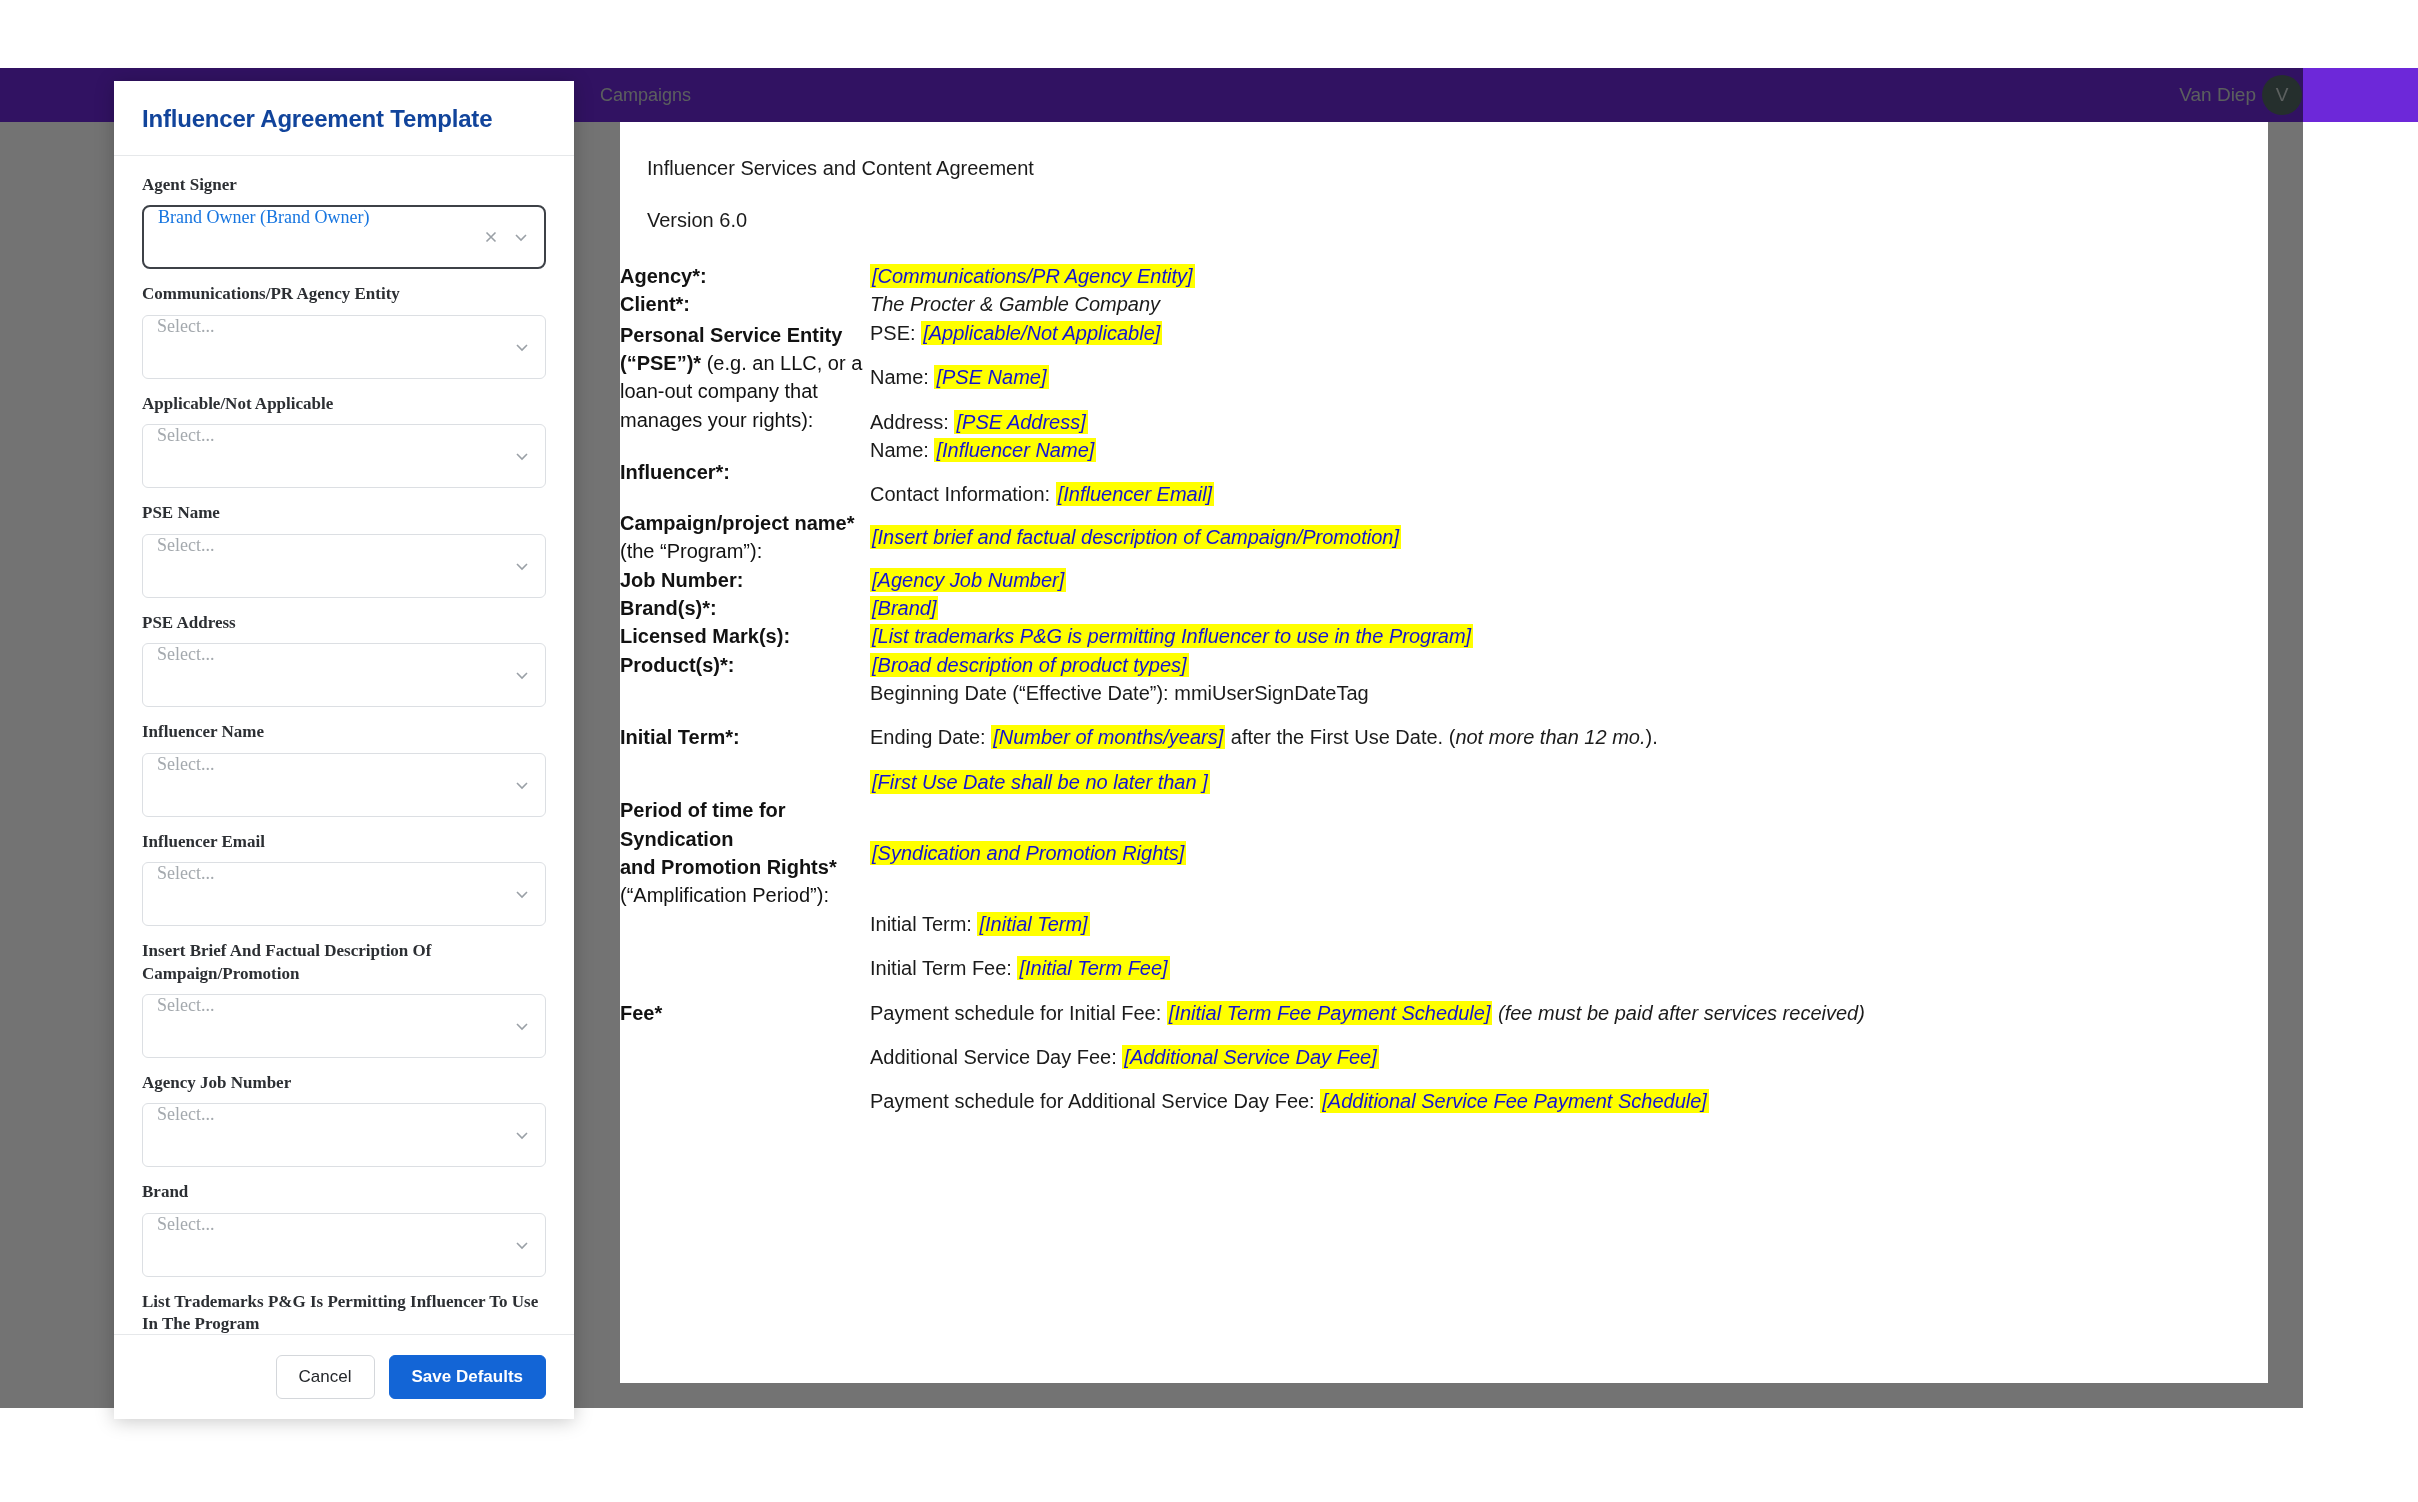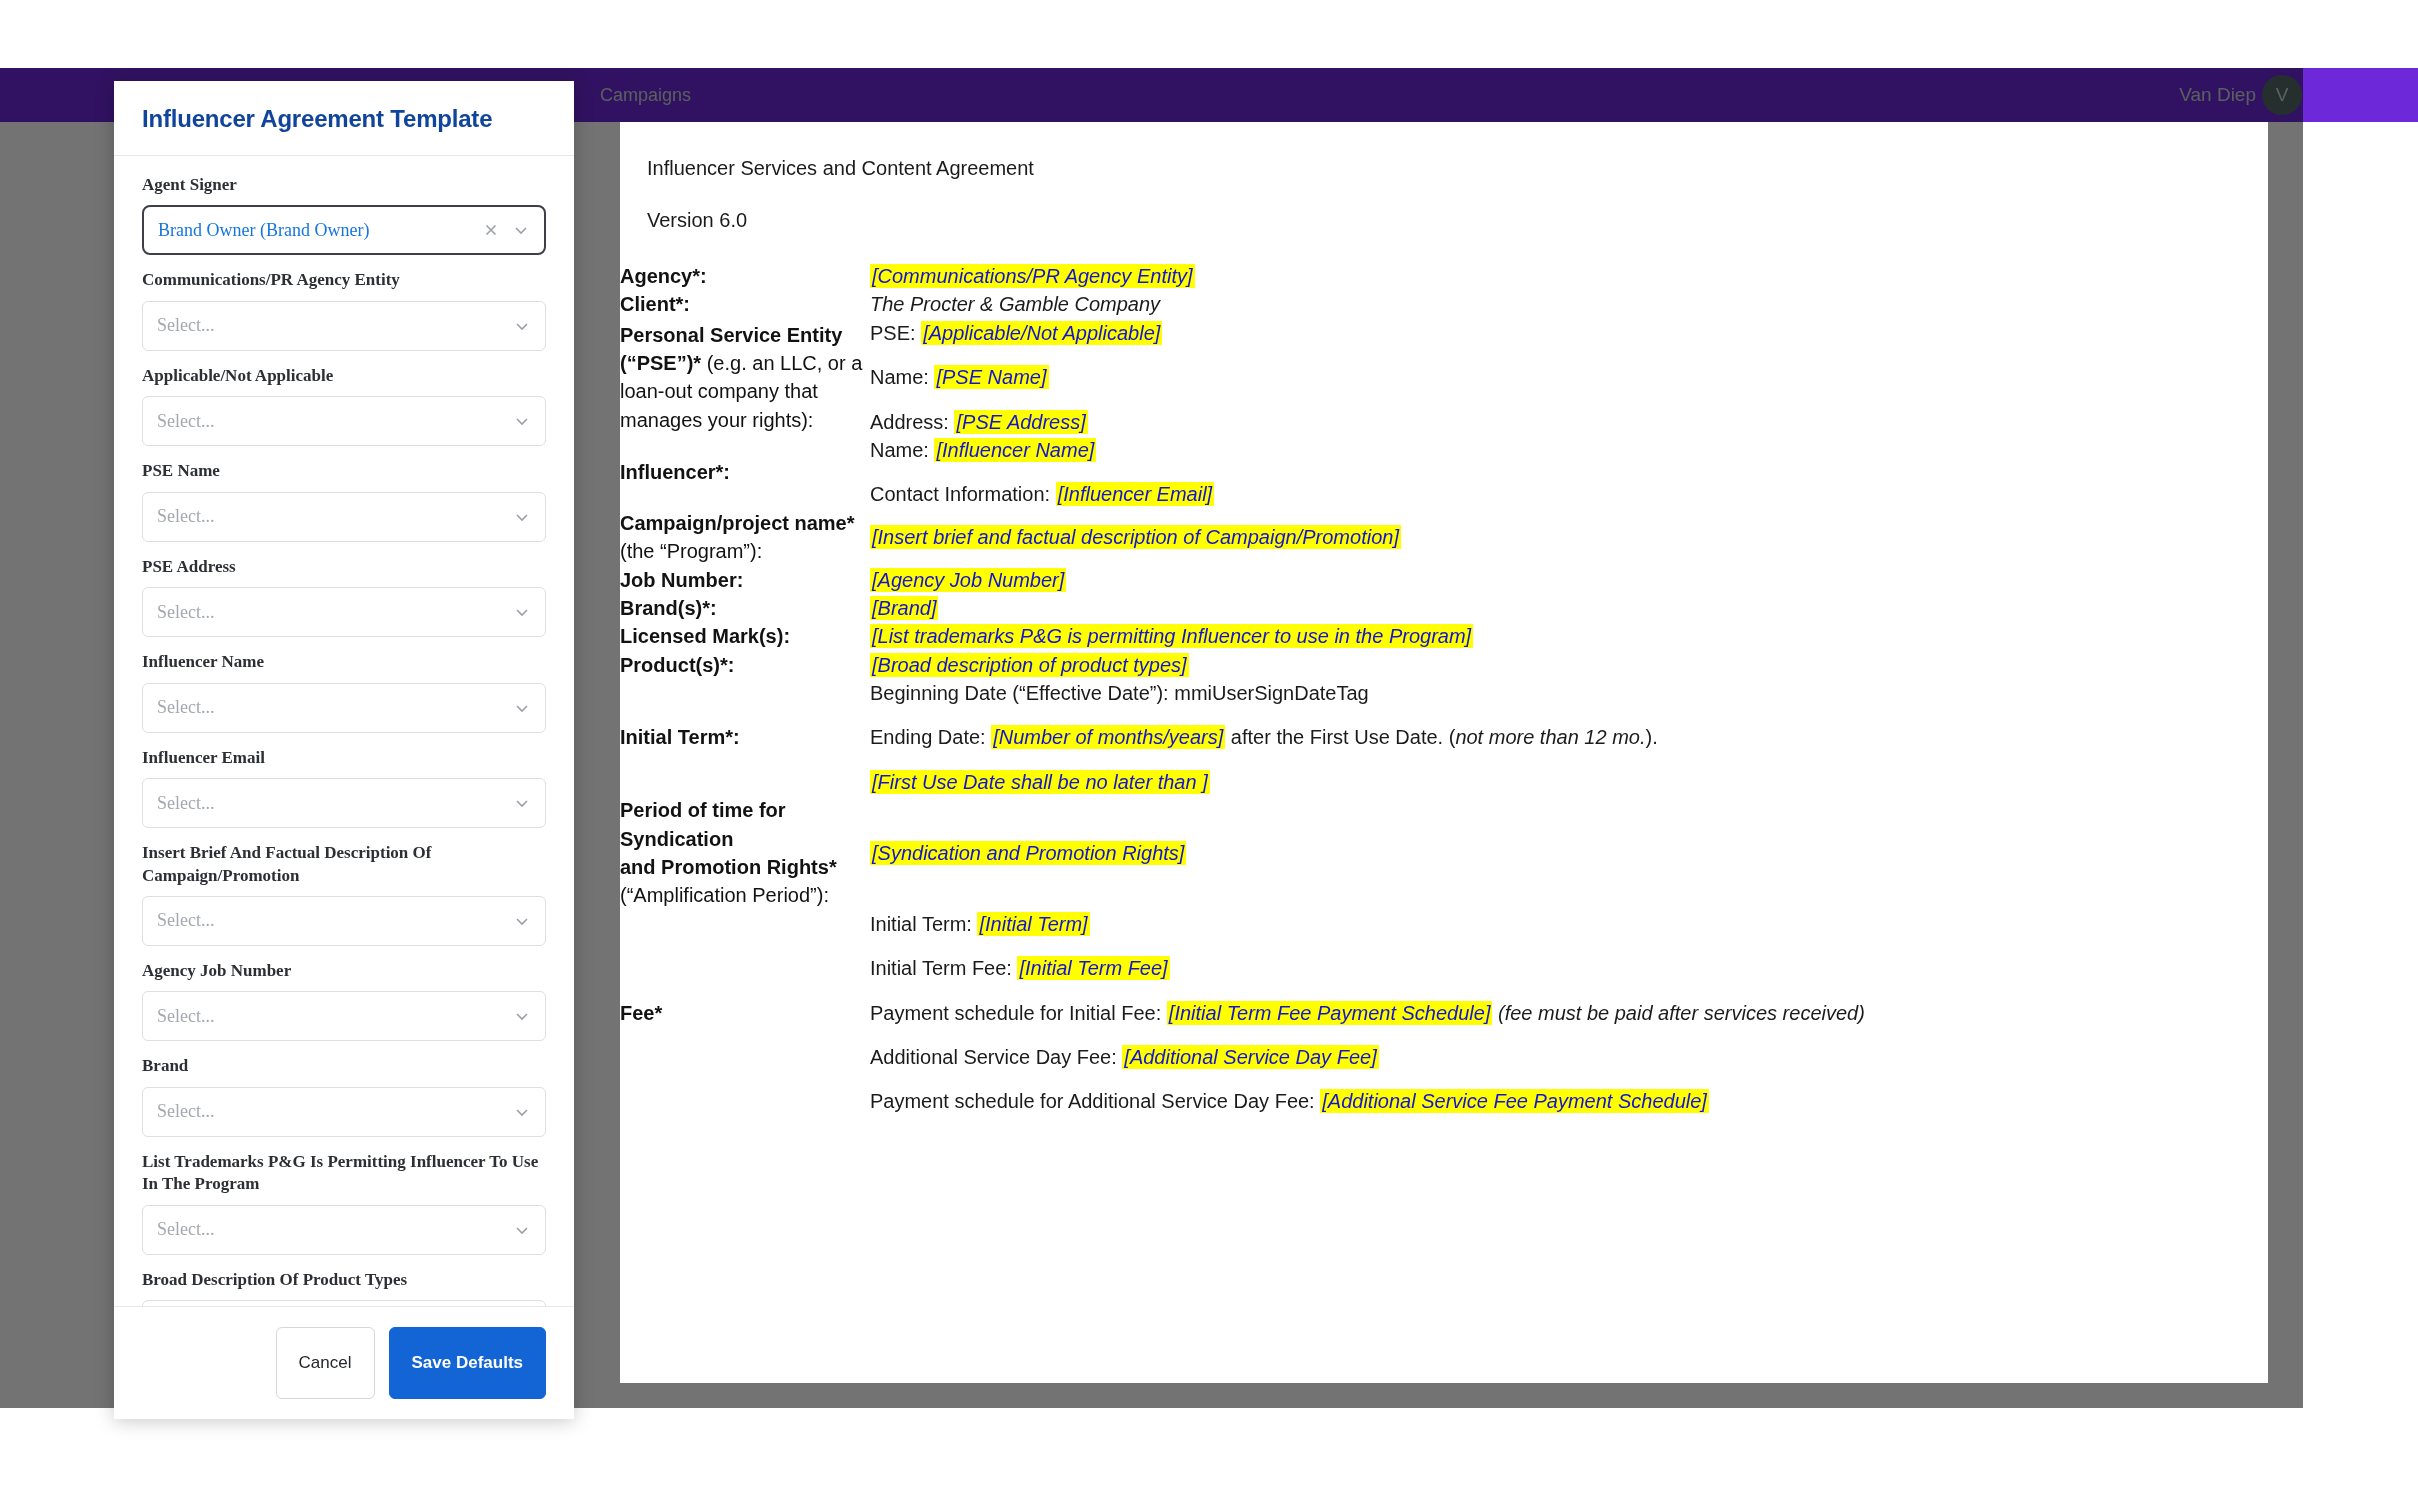--- a/index.html
+++ b/index.html
@@ -121,24 +121,24 @@
     overflow: hidden;
     padding: 18px 28px 8px 28px;
   }
   .field { margin-bottom: 14px; font-family: Liberation Serif, serif; }
   .field-label {
     font-size: 17px; font-weight: bold; color: #2c2f33;
     margin-bottom: 9px; line-height: 1.32;
   }
   .select-box {
     position: relative;
-    height: 50px;
+    height: 64px;
     border: 1px solid #dcdfe3;
     border-radius: 6px;
-    display: flex; align-items: center;
+    display: flex; 
     padding: 0 14px;
     background: #fff;
   }
   .select-box.active {
     border: 2px solid #3d4147;
     border-radius: 8px;
   }
   .select-value { font-size: 18px; color: #1675e0; }
   .select-placeholder { font-size: 18px; color: #a4a9ae; }
   .sel-icons {
@@ -146,21 +146,21 @@
   }
   .ic { width: 18px; height: 18px; display: block; color: #9aa0a6; }
   .ic svg { display: block; }
   #modal-footer {
     border-top: 1px solid #e6e8ea;
     padding: 20px 28px;
     display: flex; justify-content: flex-end; gap: 14px;
   }
   .btn {
     font-size: 17px; border-radius: 6px; cursor: pointer;
-    padding: 25px 22px; font-family: "Liberation Sans", sans-serif;
+    padding: 11px 22px; font-family: "Liberation Sans", sans-serif;
   }
   .btn-cancel { background: #ffffff; border: 1px solid #d4d7db; color: #24272b; }
   .btn-save { background: #1365d6; border: 1px solid #1365d6; color: #ffffff; font-weight: bold; }
 </style>
 </head>
 <body>
 
 <div id="app-bg">
   <div id="app-topbar">
     <span class="tb-left">Campaigns</span>

